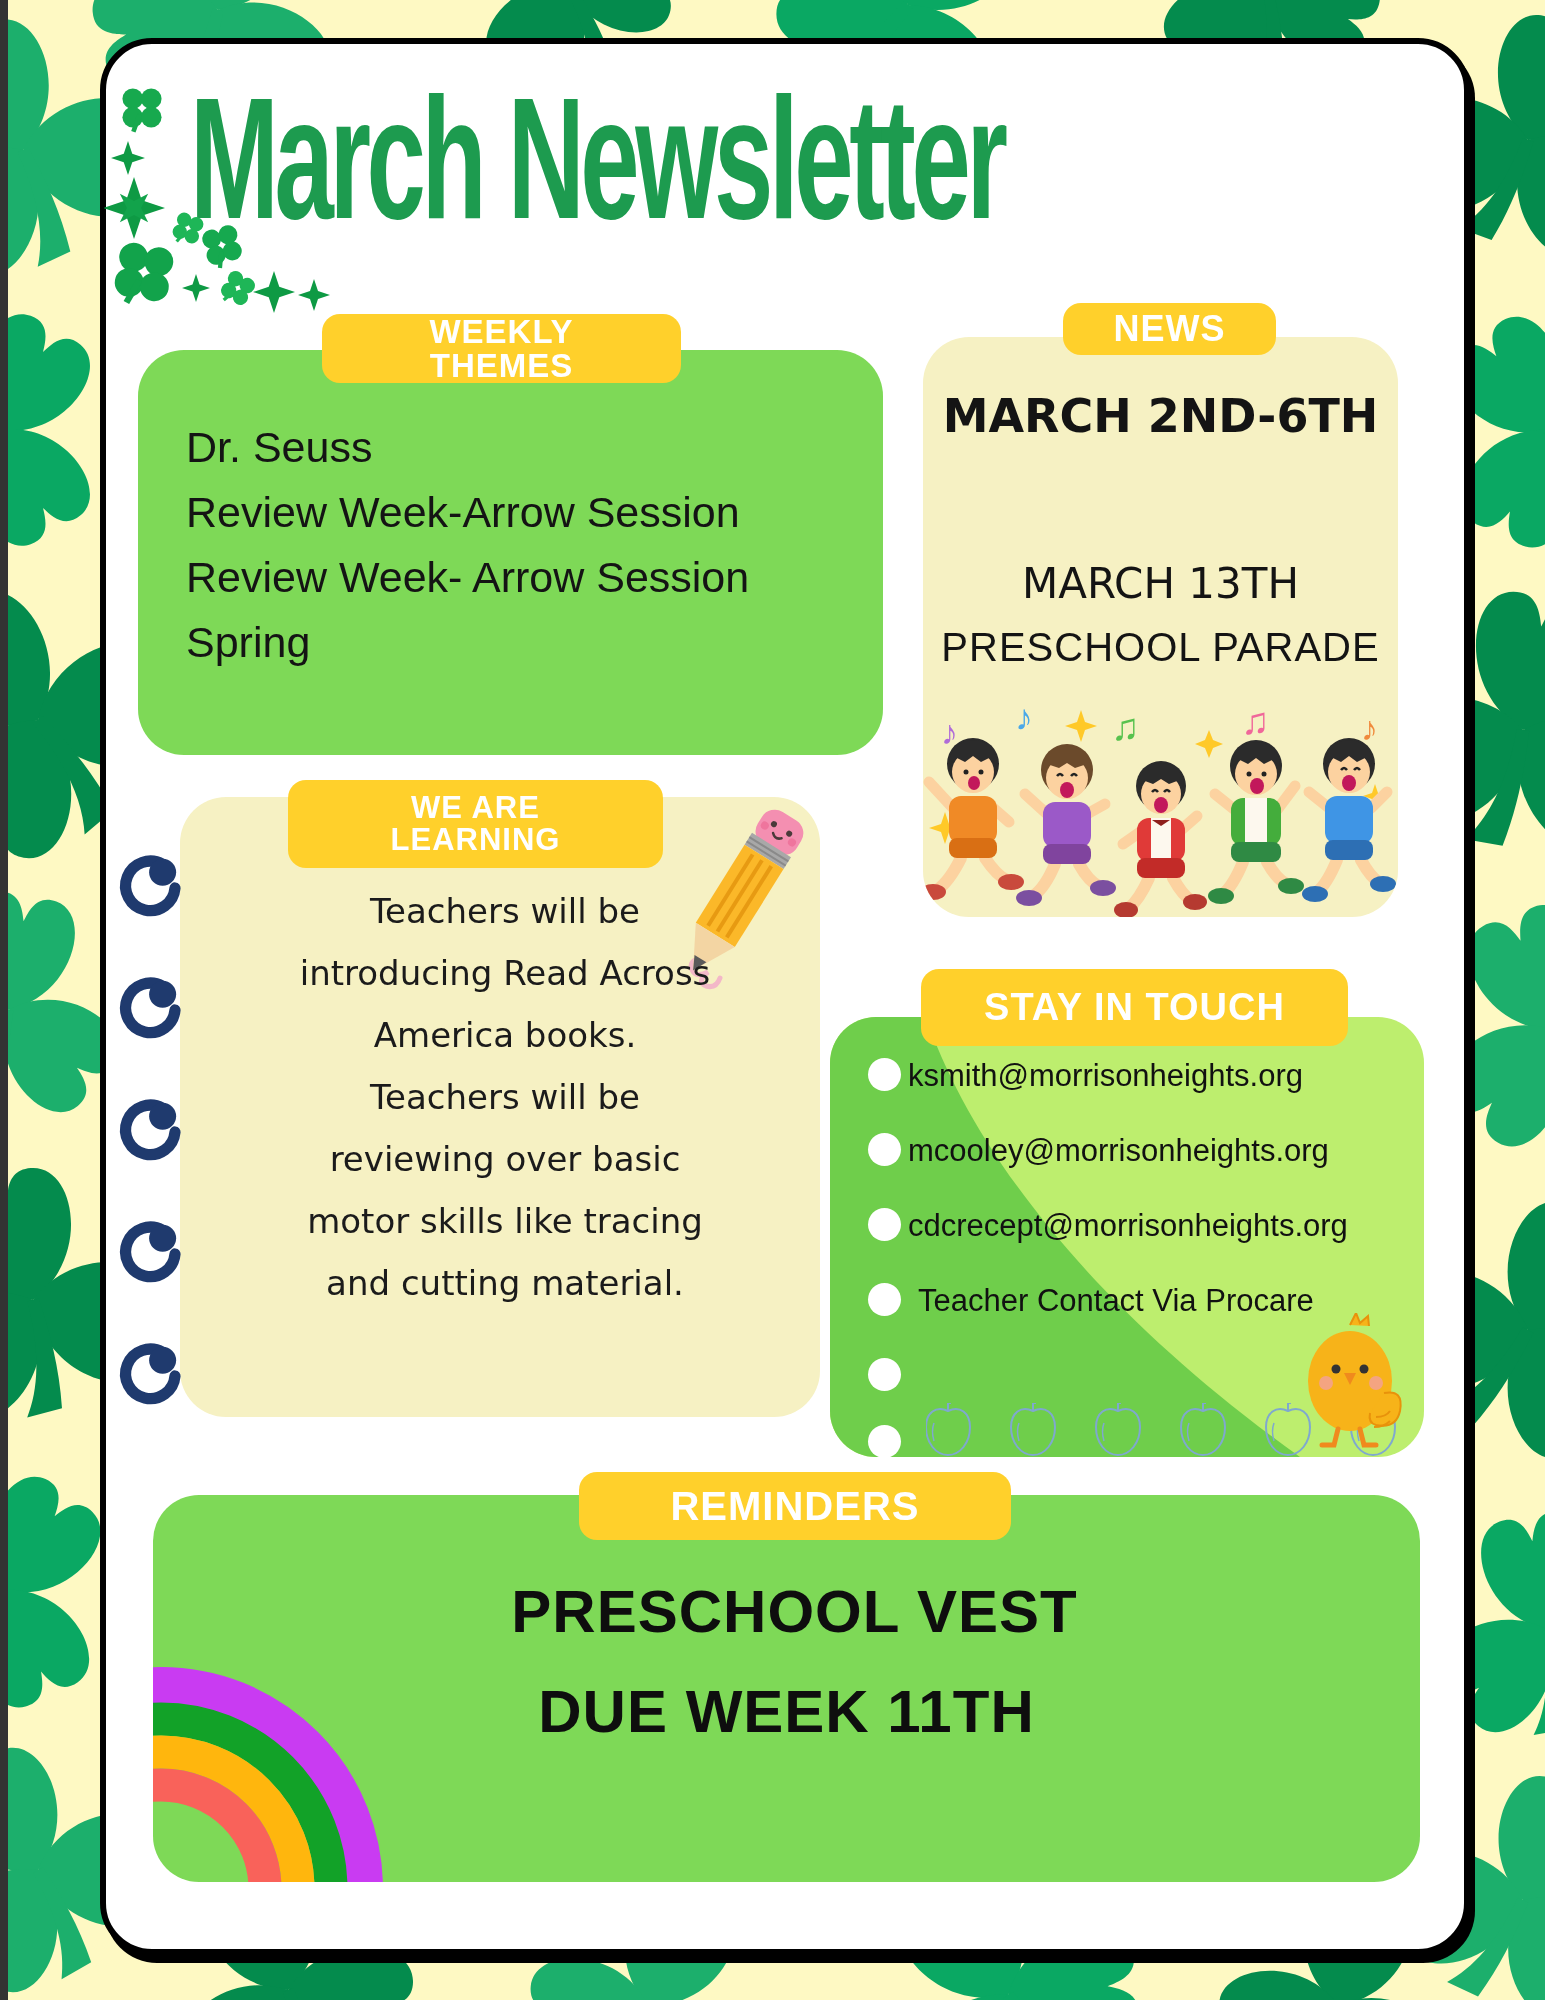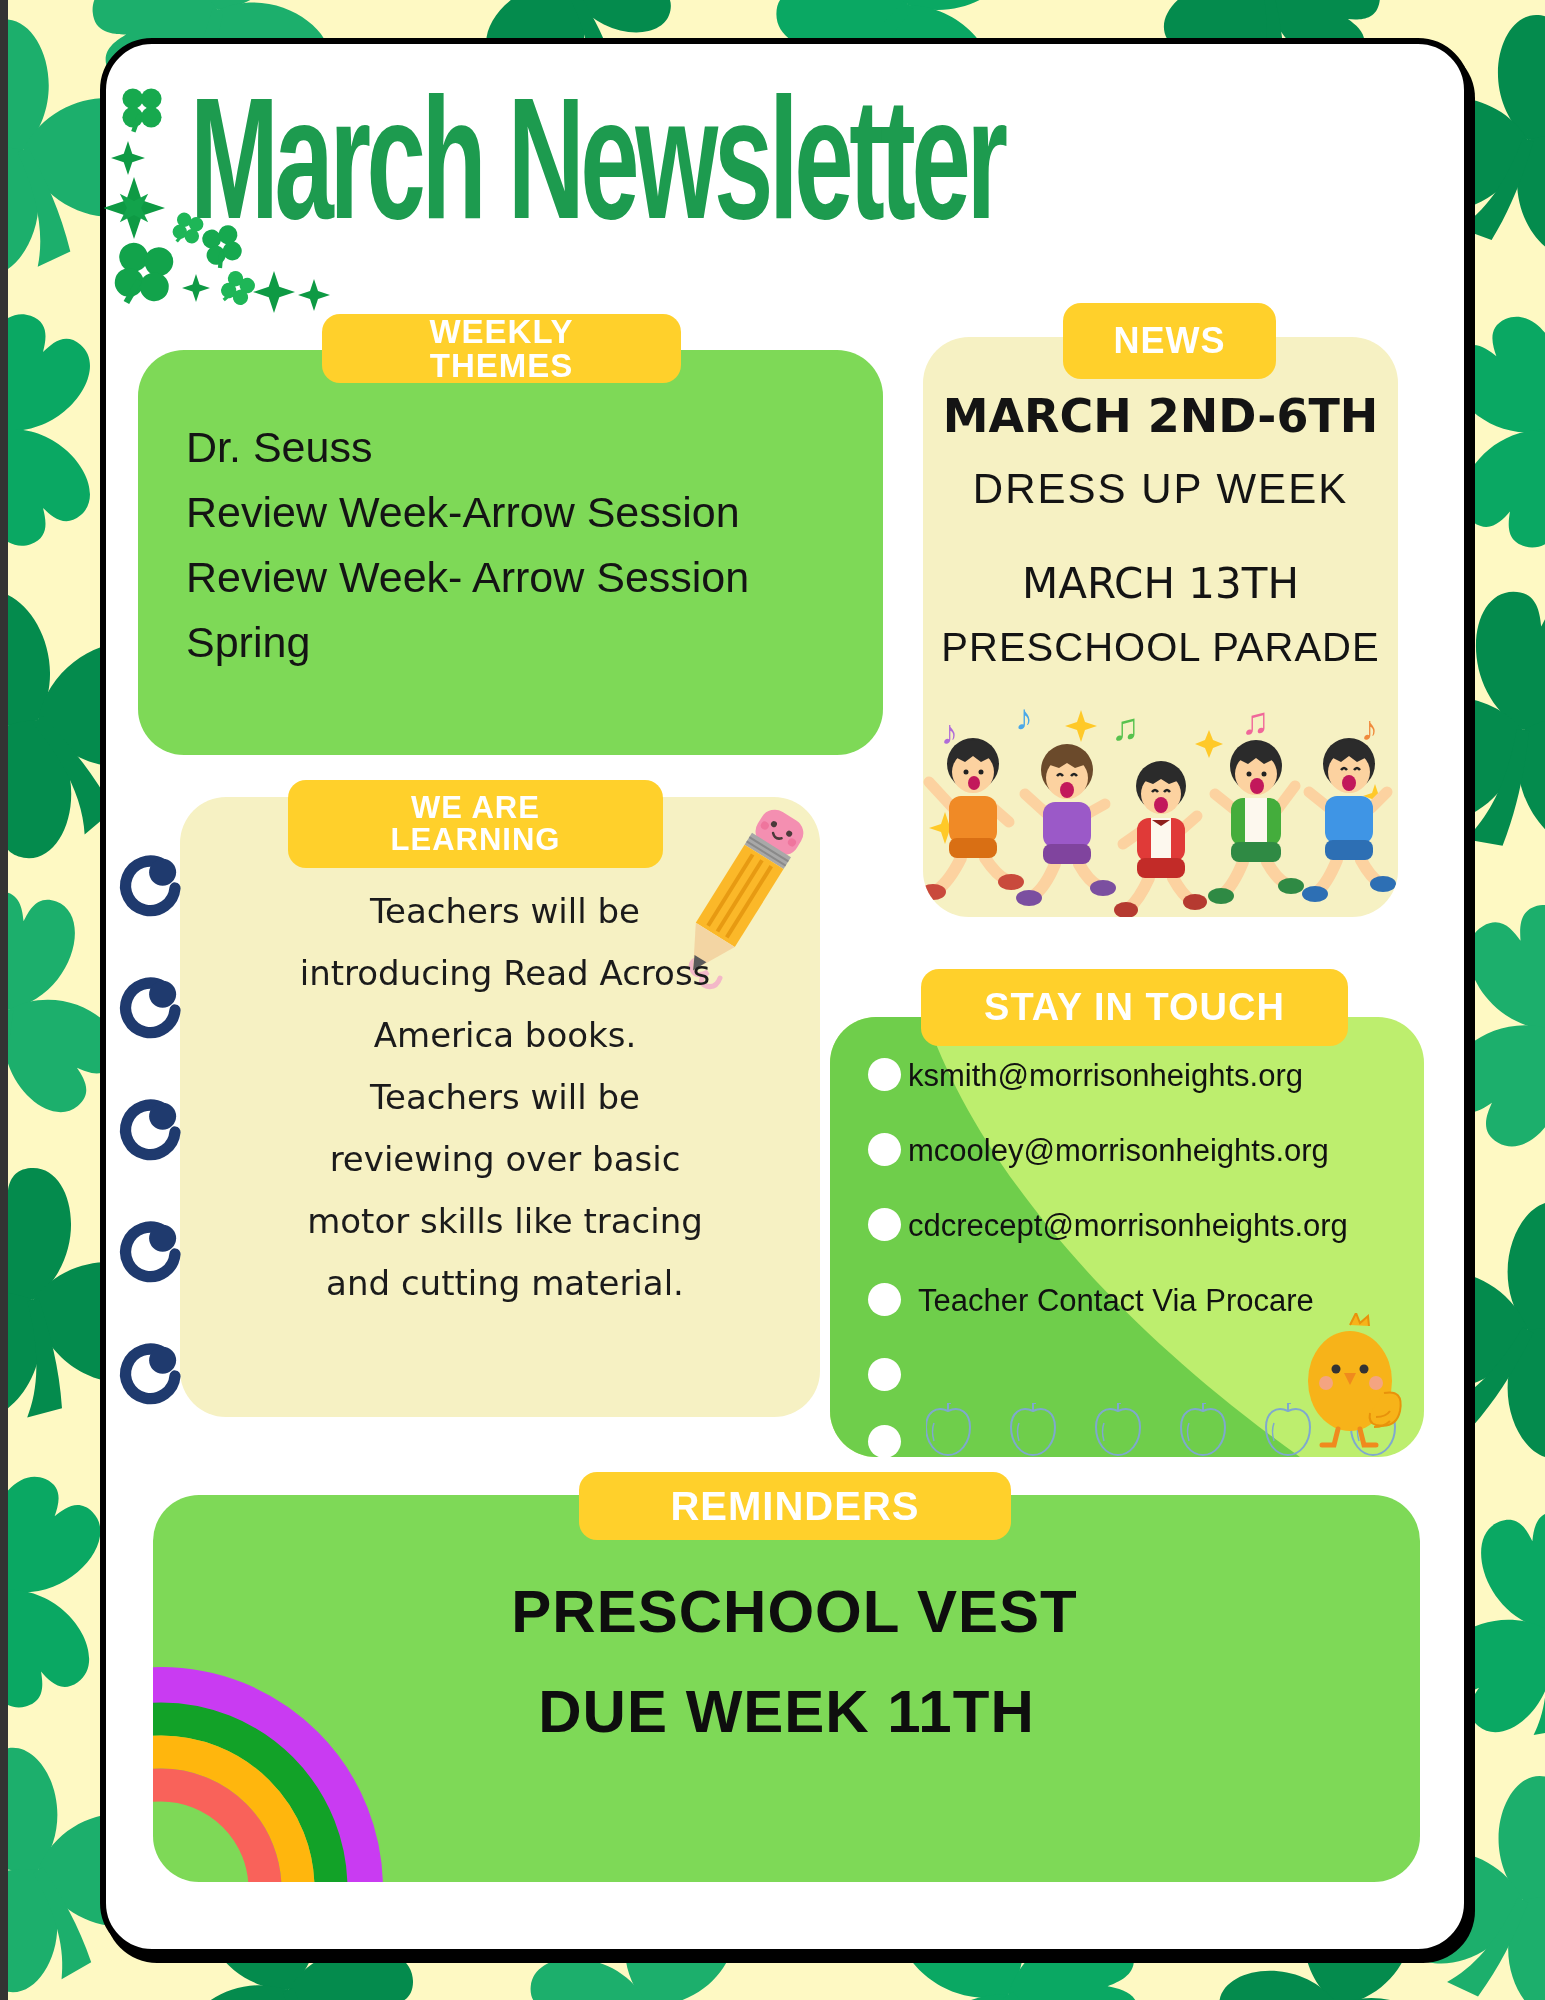--- a/index.html
+++ b/index.html
@@ -118,26 +118,25 @@
     <span class="bl">THEMES</span>
   </div>
   <div class="box green-box" style="left:130px;top:350px;width:745px;height:405px;"></div>
   <div class="themes-list">
     <div>Dr. Seuss</div>
     <div>Review Week-Arrow Session</div>
     <div>Review Week- Arrow Session</div>
     <div>Spring</div>
   </div>
 
-  <div class="badge" style="left:1055px;top:303px;width:213px;height:76px;font-size:36px;">
+  <div class="badge" style="left:1055px;top:303px;width:213px;height:52px;font-size:36px;">
     <span class="bl">NEWS</span>
   </div>
   <div class="box cream-box" style="left:915px;top:337px;width:475px;height:580px;">
     <div class="news-line" style="top:52px;font-size:46px;font-weight:bold;font-family:'DejaVu Sans',sans-serif;">MARCH 2ND-6TH</div>
-    <div class="news-line" style="top:128px;font-size:42px;letter-spacing:2px;">DRESS UP WEEK</div>
     <div class="news-line" style="top:222px;font-size:42px;font-weight:normal;font-family:'DejaVu Sans',sans-serif;">MARCH 13TH</div>
     <div class="news-line" style="top:288px;font-size:40px;letter-spacing:1px;">PRESCHOOL PARADE</div>
 
     <svg class="abs" style="left:0;top:355px;" width="475" height="225" viewBox="0 0 475 225">
 
       <text x="18" y="52" font-size="34" fill="#B06CD8">♪</text>
       <text x="92" y="38" font-size="36" fill="#4AA8E8">♪</text>
       <text x="188" y="48" font-size="38" fill="#58C24E">♫</text>
       <text x="318" y="42" font-size="38" fill="#F0679A">♫</text>
       <text x="438" y="48" font-size="34" fill="#F08A3C">♪</text>

